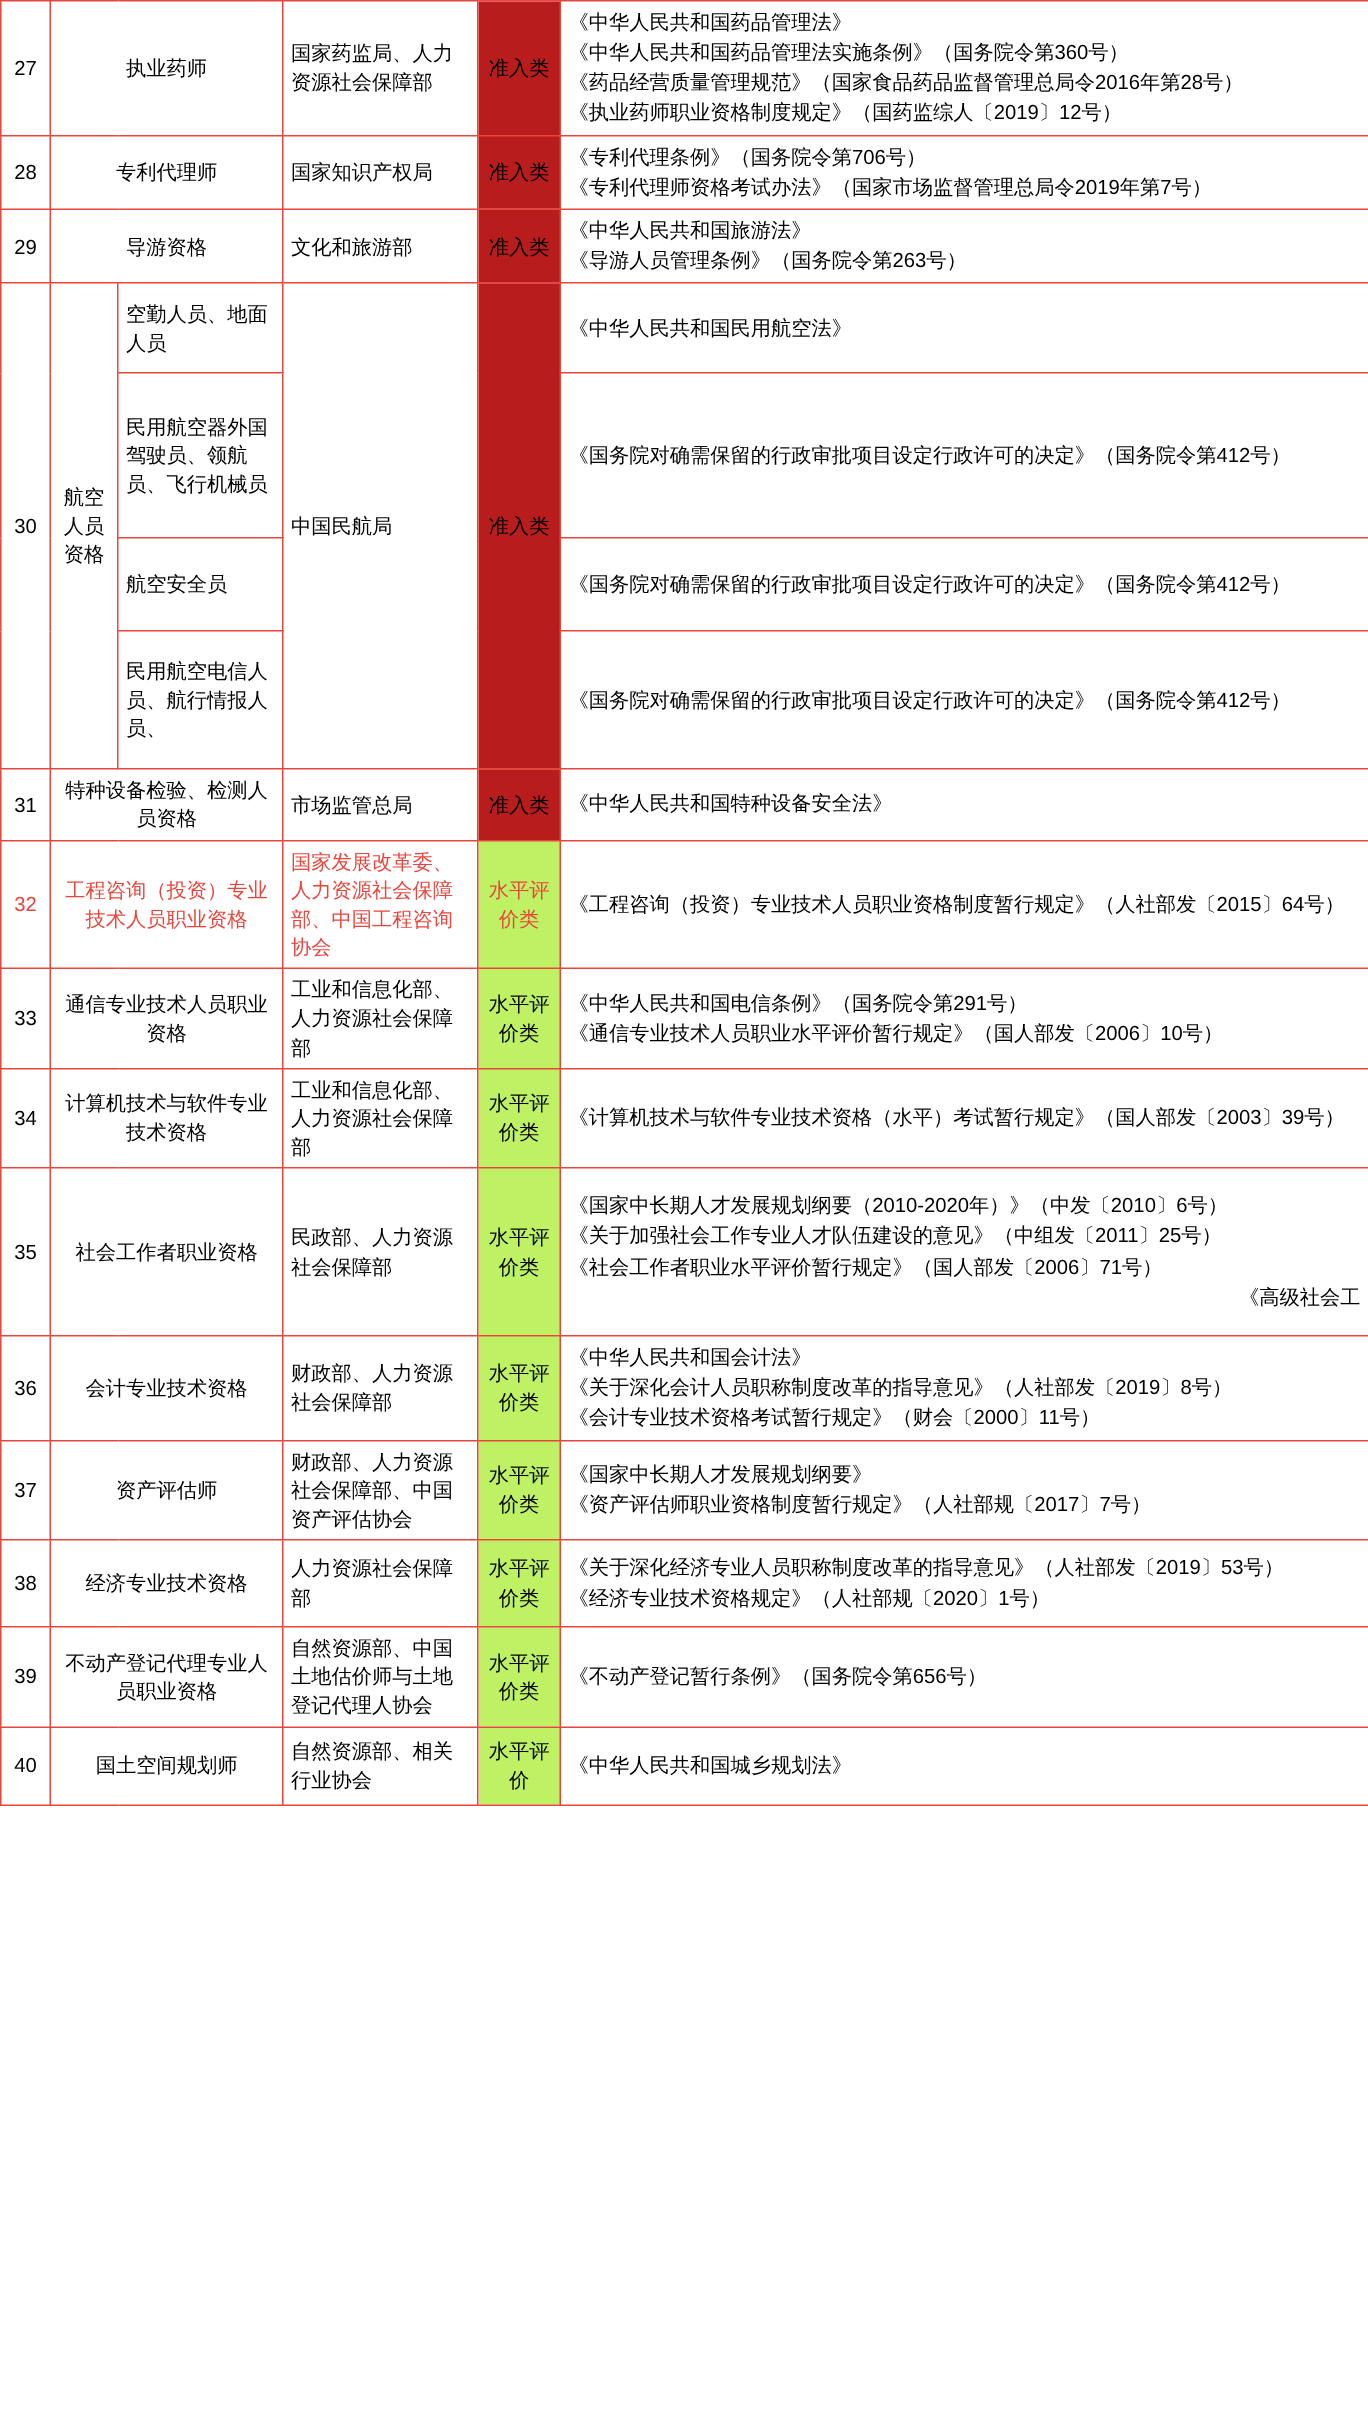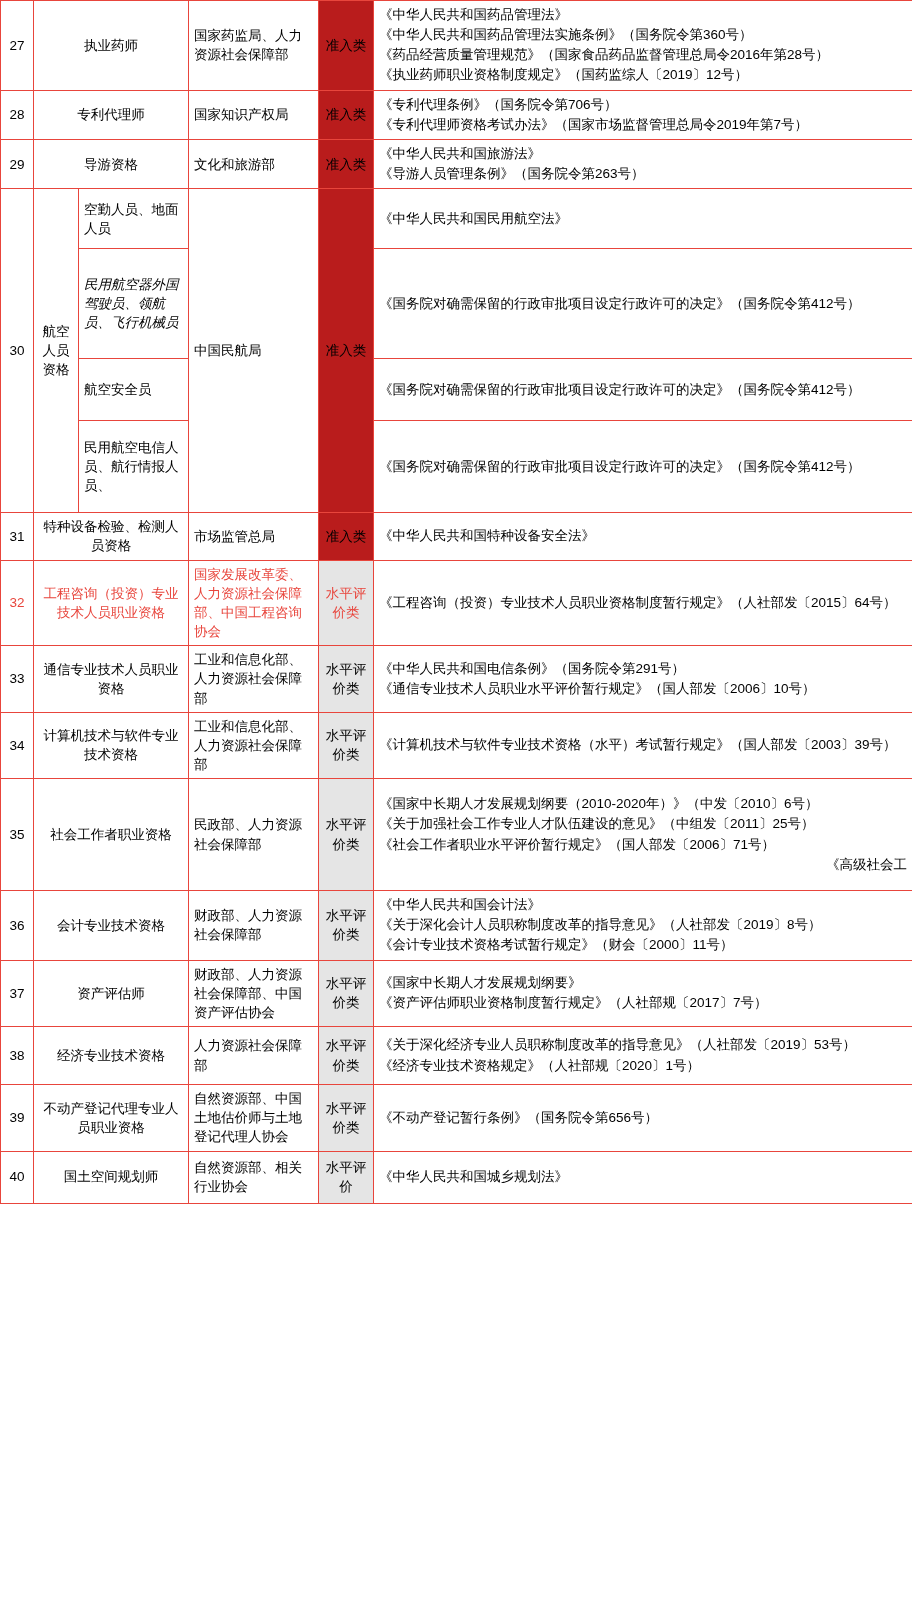--- a/index.html
+++ b/index.html
@@ -49,21 +49,21 @@
     text-align: center;
   }
   td.dept {
     text-align: left;
   }
   td.type {
     text-align: center;
     background: #b91c1c;
   }
   td.type.level {
-    background: #e5e5e5;
+    background: #bef264;
     margin-left: 29px;
   }
   td.basis {
     text-align: left;
     padding-left: 8px;
     padding-right: 6px;
   }
   td.basis p {
     margin: 0 0 1px 0;
   }
@@ -133,21 +133,21 @@
     <td class="idx" rowspan="4">30</td>
     <td class="name" rowspan="4">航空人员资格</td>
     <td class="subname clip" style="height:60px;">空勤人员、地面人员</td>
     <td class="dept" rowspan="4">中国民航局</td>
     <td class="type" rowspan="4">准入类</td>
     <td class="basis" style="height:60px;">
       <p>《中华人民共和国民用航空法》</p>
     </td>
   </tr>
   <tr>
-    <td class="subname" style="height:110px;font-style:italic;">民用航空器外国驾驶员、领航员、飞行机械员</td>
+    <td class="subname" style="height:110px;">民用航空器外国驾驶员、领航员、飞行机械员</td>
     <td class="basis" style="height:110px;">
       <p>《国务院对确需保留的行政审批项目设定行政许可的决定》（国务院令第412号）</p>
     </td>
   </tr>
   <tr>
     <td class="subname" style="height:62px;">航空安全员</td>
     <td class="basis" style="height:62px;">
       <p>《国务院对确需保留的行政审批项目设定行政许可的决定》（国务院令第412号）</p>
     </td>
   </tr>

